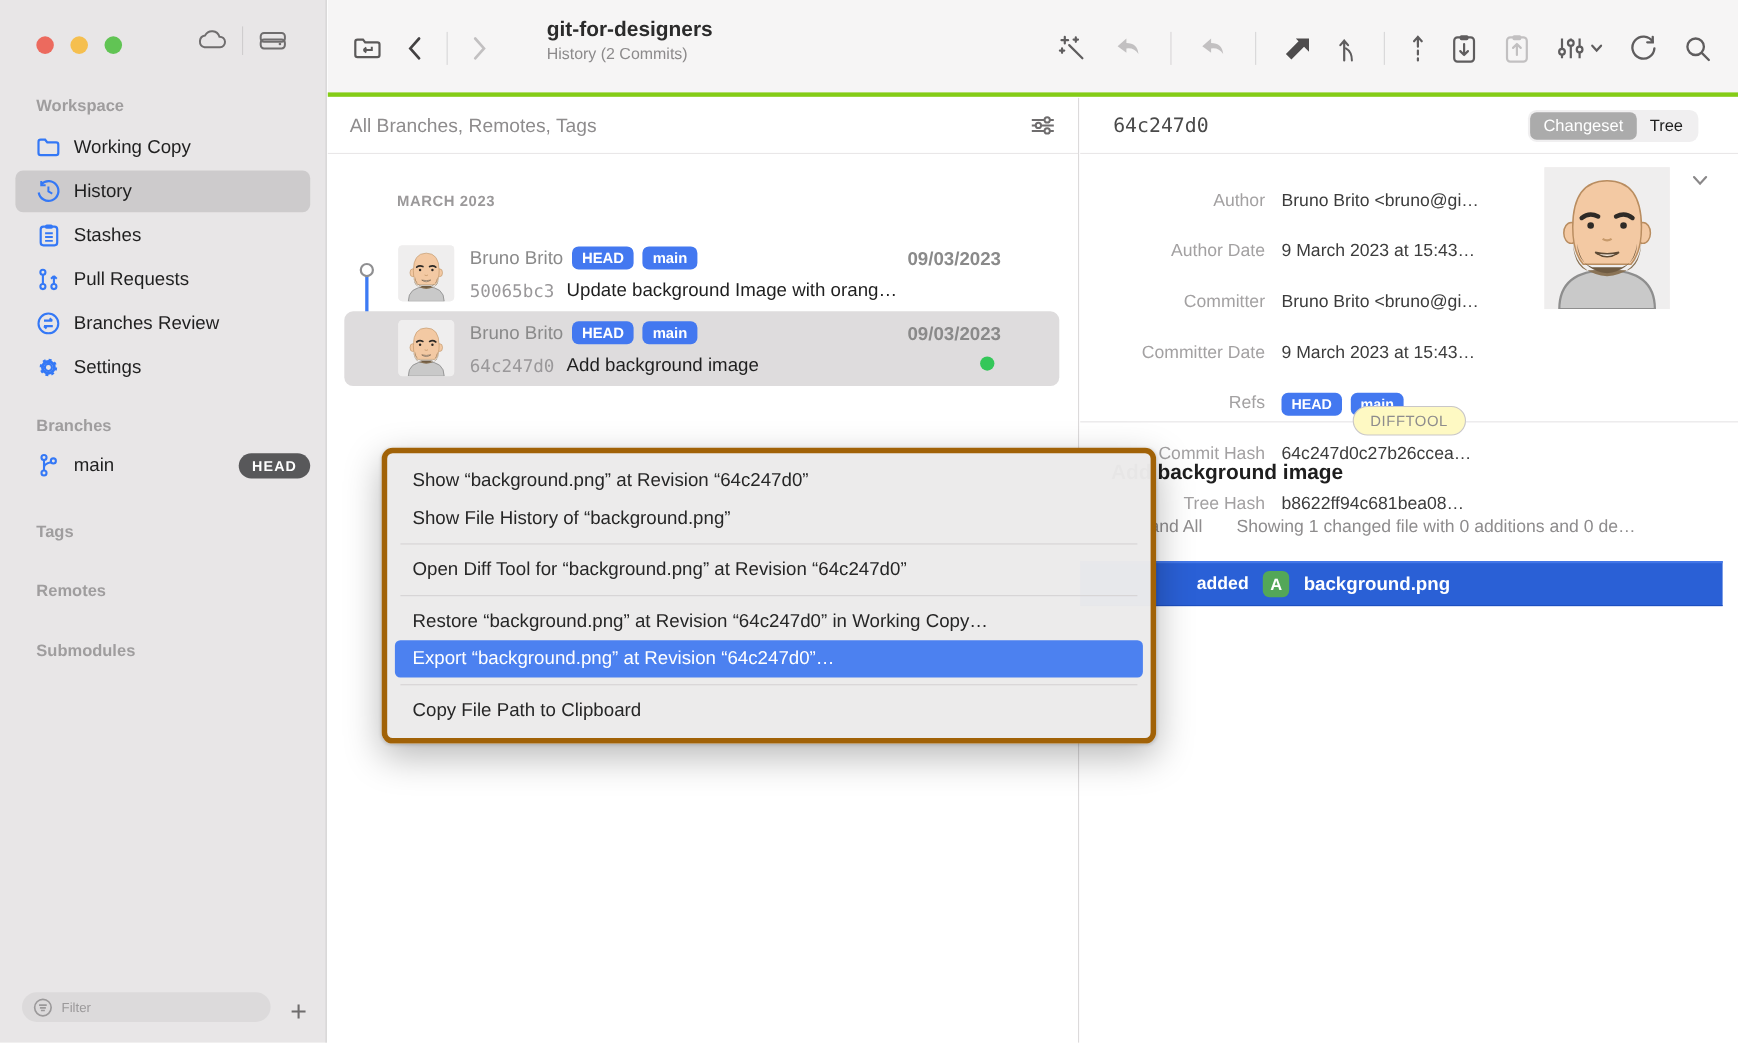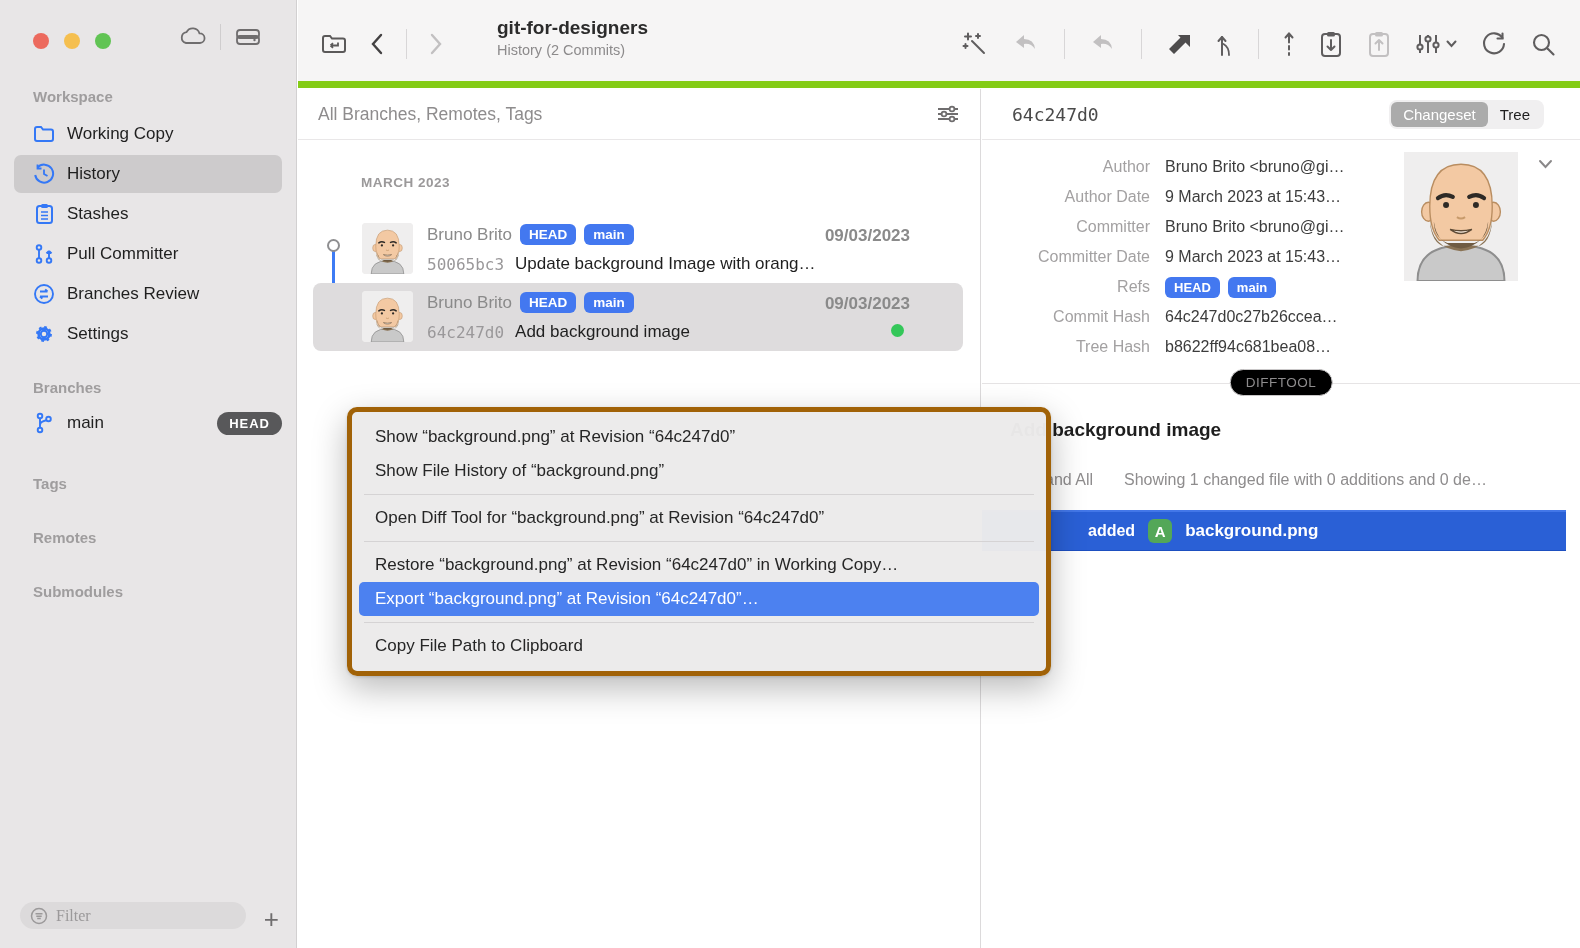--- a/index.html
+++ b/index.html
@@ -13,26 +13,26 @@
   .traffic span { width:16px; height:16px; border-radius:50%; display:block; }
   .tl-red { background:#ec6a5e; } .tl-yellow { background:#f5bf4f; } .tl-green { background:#61c454; }
   .titlebar-icons { position:absolute; top:24px; left:178px; display:flex; align-items:center; gap:12px; color:#6f6d6e; }
   .titlebar-sep { width:1px; height:26px; background:#cfcdce; }
   .side-section-label { color:#9f9d9e; font-weight:bold; font-size:15px; padding:0 0 0 33px; }
   .side-item { display:flex; align-items:center; gap:12px; height:38px; margin:2px 14px; padding-left:19px; border-radius:7px; font-size:17px; color:#1f1f1f; }
   .side-item.selected { background:#cdcbcc; }
   .side-item .ic { width:22px; height:22px; color:#3478f6; flex:0 0 22px; display:flex; align-items:center; justify-content:center; }
   .head-pill { margin-left:auto; background:#58585a; color:#fff; font-size:13px; font-weight:bold; letter-spacing:1px; border-radius:12px; padding:4px 12px; }
   .filter-bar { position:absolute; left:20px; bottom:19px; width:226px; height:27px; background:#dcdadb; border-radius:14px; display:flex; align-items:center; padding:0 10px; gap:8px; color:#9b999a; }
-  .filter-bar input { border:none; background:transparent; outline:none; font-size:16px; color:#4a4a4a; width:160px; font-family:Liberation Serif, serif; }
+  .filter-bar input { border:none; background:transparent; outline:none; font-size:12px; color:#4a4a4a; width:160px; font-family:Liberation Sans, sans-serif; }
   .filter-bar input::placeholder { color:#9b999a; }
   .plus-btn { position:absolute; right:17px; bottom:16px; font-size:26px; font-weight:300; color:#6f6d6e; line-height:26px; }
 
   
-  .toolbar { position:absolute; left:298px; right:0; top:0; height:88px; background:#f6f5f5; border-bottom:7px solid #84cc16; }
+  .toolbar { position:absolute; left:298px; right:0; top:0; height:88px; background:#f6f5f5; border-bottom:4px solid #84cc16; }
   .tb-left { position:absolute; left:22px; top:0; height:88px; display:flex; align-items:center; gap:22px; color:#5b5959; }
   .tb-sep { width:1px; height:30px; background:#d8d6d7; }
   .tb-title { position:absolute; left:199px; top:17px; }
   .tb-title .t { font-size:19px; font-weight:bold; color:#2b2b2b; }
   .tb-title .s { font-size:14.5px; color:#8c8a8b; margin-top:3px; }
   .tb-right { position:absolute; right:24px; top:0; height:88px; display:flex; align-items:center; gap:24px; color:#5f5d5e; }
   .tb-right .dis { color:#c2c0c1; }
   .tb-right .dark { color:#4e4c4d; }
 
   
@@ -55,29 +55,29 @@
   .status-dot { position:absolute; right:59px; top:41px; width:13px; height:13px; border-radius:50%; background:#34c759; }
 
   
   .detail-pane { position:absolute; left:982px; right:0; top:89px; bottom:0; background:#fff; }
   .detail-header { height:51px; border-bottom:1px solid #e9e7e8; display:flex; align-items:center; padding:0 30px; }
   .detail-hash { font-size:18px; color:#4a4a4a; }
   .seg-ctl { position:absolute; right:36px; top:11px; background:#f0eff0; border-radius:8px; padding:2px; display:flex; font-size:15px; }
   .seg { padding:4px 12px; border-radius:6px; color:#1f1f1f; }
   .seg.sel { background:#ababab; color:#fff; }
   .fields { position:absolute; left:0; top:63px; width:430px; }
-  .frow { display:flex; height:30px; align-items:center; font-size:16px; }
+  .frow { display:flex; height:30px; align-items:center; font-size:16px;margin-top:16px; }
   .flabel { width:168px; text-align:right; color:#a3a1a2; flex:0 0 168px; }
   .fvalue { margin-left:15px; color:#3c3c3c; white-space:nowrap; }
   .frow .badge { font-size:13px; }
   .big-avatar { position:absolute; left:422px; top:63px; width:114px; height:129px; background:#f0efef; overflow:hidden; }
   .fields-chevron { position:absolute; left:556px; top:70px; color:#8a8889; }
   .difftool-row { position:absolute; left:0; right:0; top:280px; height:28px; }
   .difftool-row .hr { position:absolute; left:0; right:0; top:14px; height:1px; background:#e6e4e5; }
-  .difftool-btn { position:absolute; left:50%; transform:translateX(-50%); top:0; background:#000000; border:1.5px solid #c9c7c8; border-radius:15px; padding:5px 15px; font-size:13.5px; letter-spacing:0.5px; color:#8e8c8d; }
+  .difftool-btn { position:absolute; left:50%; transform:translateX(-50%); top:0; background:#fef9c3; border:1.5px solid #c9c7c8; border-radius:15px; padding:5px 15px; font-size:13.5px; letter-spacing:0.5px; color:#8e8c8d; }
   .msg-heading { position:absolute; left:28px; top:330px; font-size:19px; font-weight:bold; color:#1e1e1e; }
   .stats-row { position:absolute; left:0; right:0; top:382px; font-size:16px; color:#8e8c8d; }
   .stats-frag { position:absolute; left:63px; top:0; }
   .stats-text { position:absolute; left:142px; top:0; }
   .file-row { position:absolute; left:0; right:14px; top:421px; height:41px; background:#2a60d6; border-top:2px solid #4377e8; border-bottom:1px solid #1d4fc0; display:flex; align-items:center; color:#fff; padding-left:106px; gap:13px; }
   .file-status { font-size:16px; font-weight:bold; }
   .file-letter { width:24px; height:24px; border-radius:6px; background:#53a758; display:flex; align-items:center; justify-content:center; font-size:15px; font-weight:bold; }
   .file-name { font-size:17px; font-weight:bold; }
 
   
@@ -170,21 +170,21 @@
     <div class="side-item">
       <span class="ic">
         <svg width="20" height="22" viewBox="0 0 20 22" fill="none" stroke="currentColor" stroke-width="1.9">
           <circle cx="5" cy="4.5" r="2.3"></circle>
           <circle cx="5" cy="17.5" r="2.3"></circle>
           <path d="M5 7 L5 15"></path>
           <circle cx="15" cy="17.5" r="2.3"></circle>
           <path d="M15 15 L15 8 M15 8 L12.4 10.4 M15 8 L17.6 10.4"></path>
         </svg>
       </span>
-      <span>Pull Committer</span>
+      <span>Pull Requests</span>
     </div>
 
     <div class="side-item">
       <span class="ic">
         <svg width="22" height="22" viewBox="0 0 22 22" fill="none" stroke="currentColor" stroke-width="1.9">
           <circle cx="11" cy="11" r="9"></circle>
           <path d="M7 8.5 H14.5 M14.5 8.5 L12.2 6.4 M7 13.5 H15 M7 13.5 L9.3 15.6"></path>
         </svg>
       </span>
       <span>Branches Review</span>

